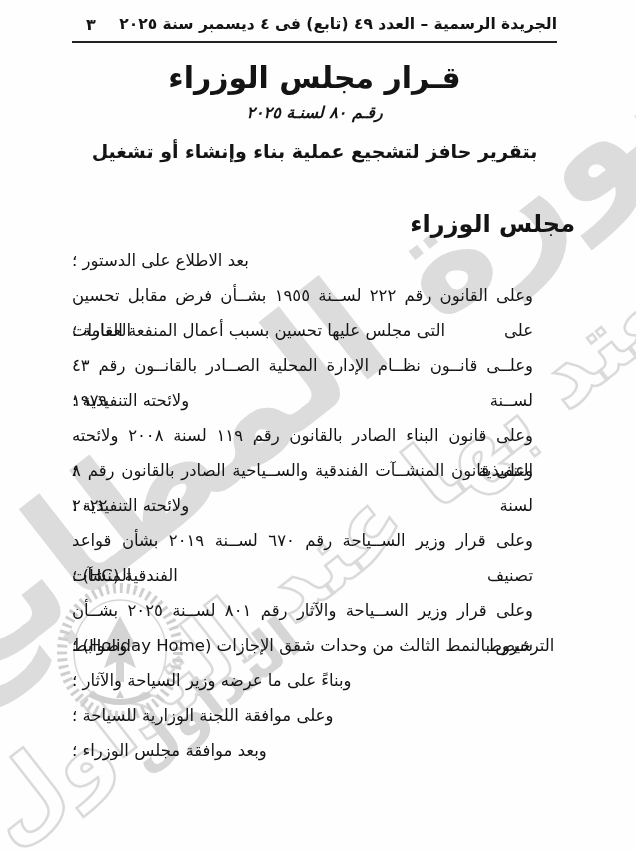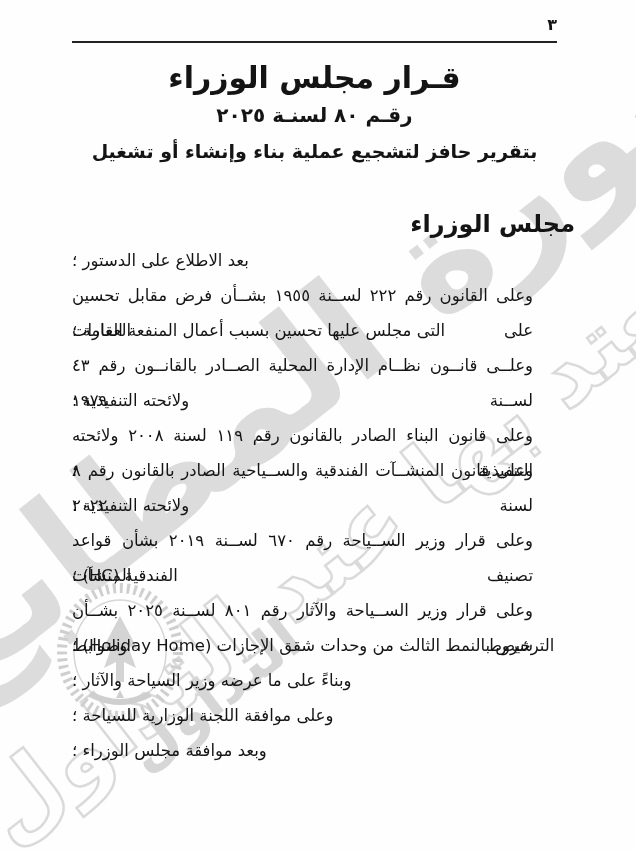--- a/index.html
+++ b/index.html
@@ -35,21 +35,21 @@
   .hdr{
     position:absolute;top:10px;right:79px;left:72px;height:28px;
     display:flex;justify-content:space-between;align-items:center;
     font-size:15.5px;font-weight:600;
   }
   .hdr .pg{padding-left:14px;font-size:16px;}
   .rule{position:absolute;top:41px;right:79px;left:72px;height:2px;background:#222;}
 
   .t{position:absolute;right:79px;left:72px;text-align:center;font-weight:bold;}
   .t1{top:60px;font-size:30px;letter-spacing:0;}
-  .t2{top:103px;font-size:20px;}
+  .t2{top:103px;font-size:16px;font-style:italic;}
   .t3{top:140px;font-size:19px;}
   .t4{top:175px;font-size:18.5px;}
 
   .sect{position:absolute;top:210px;right:61px;font-size:24px;font-weight:bold;}
 
   .bodytext{position:absolute;top:243px;right:79px;left:72px;font-size:16.5px;}
   .ln{height:35px;line-height:35px;white-space:nowrap;text-align:left;}
   .ln.start{padding-right:24px;}
   .ln.full{white-space:normal;text-align:justify;text-align-last:justify;}
 </style>
@@ -67,20 +67,21 @@
       <ellipse cx="70" cy="74" rx="46" ry="52" fill="none" stroke="#d6d6d6" stroke-width="1.5"></ellipse>
       <path d="M70 38 L52 72 L62 68 L54 90 L66 84 L66 104 L74 104 L74 84 L86 90 L78 68 L88 72 Z" fill="#d4d4d4"></path>
       <path d="M40 116 Q70 132 100 116" fill="none" stroke="#cfcfcf" stroke-width="6"></path>
       <path d="M66 120 l4 -8 l4 8 l-8 0" fill="#cfcfcf"></path>
     </svg>
   </div>
 
   <div class="content">
 
     <div class="hdr">
+      <span>الجريدة الرسمية – العدد ٤٩ (تابع) فى ٤ ديسمبر سنة ٢٠٢٥</span>
       <span class="pg">٣</span>
     </div>
     <div class="rule"></div>
 
     <div class="t t1">قـرار مجلس الوزراء</div>
     <div class="t t2">رقـم ٨٠ لسنـة ٢٠٢٥</div>
     <div class="t t3">بتقرير حافز لتشجيع عملية بناء وإنشاء أو تشغيل</div>
 
     <div class="sect">مجلس الوزراء</div>
 

